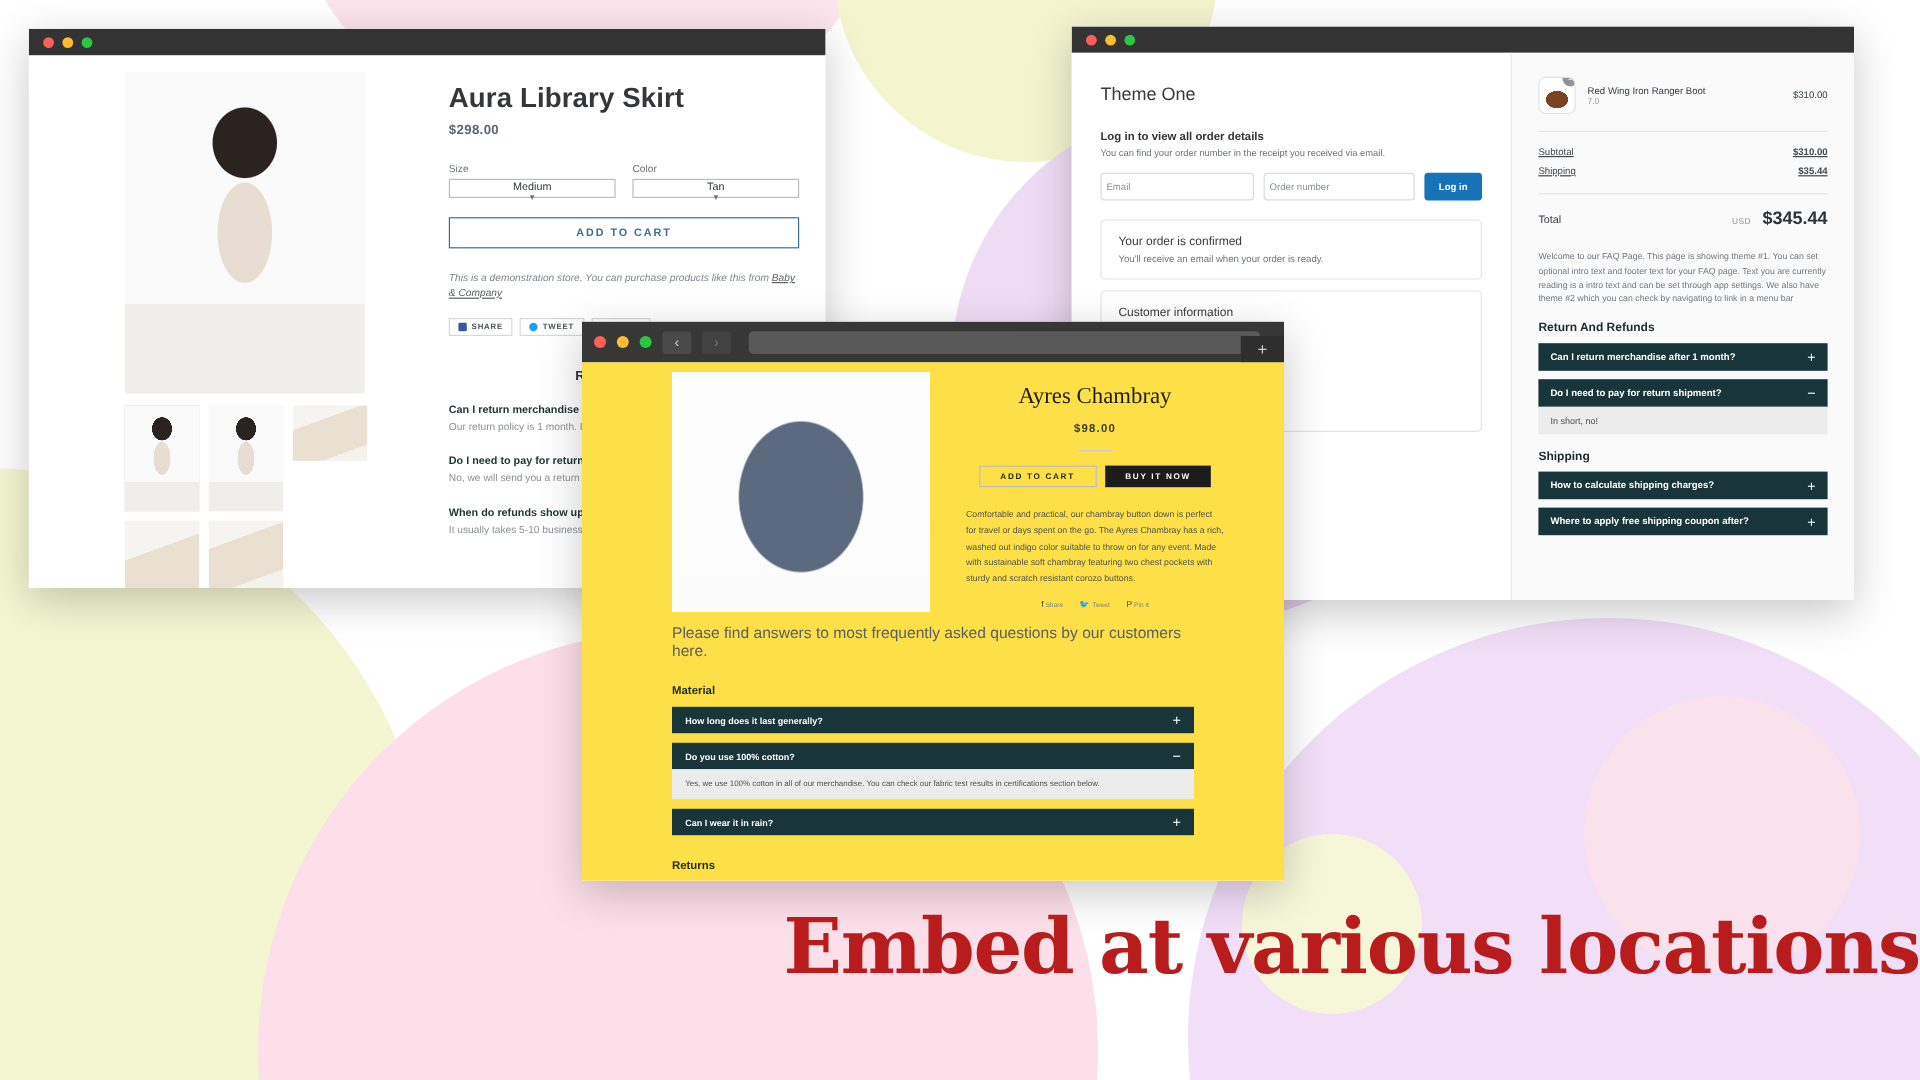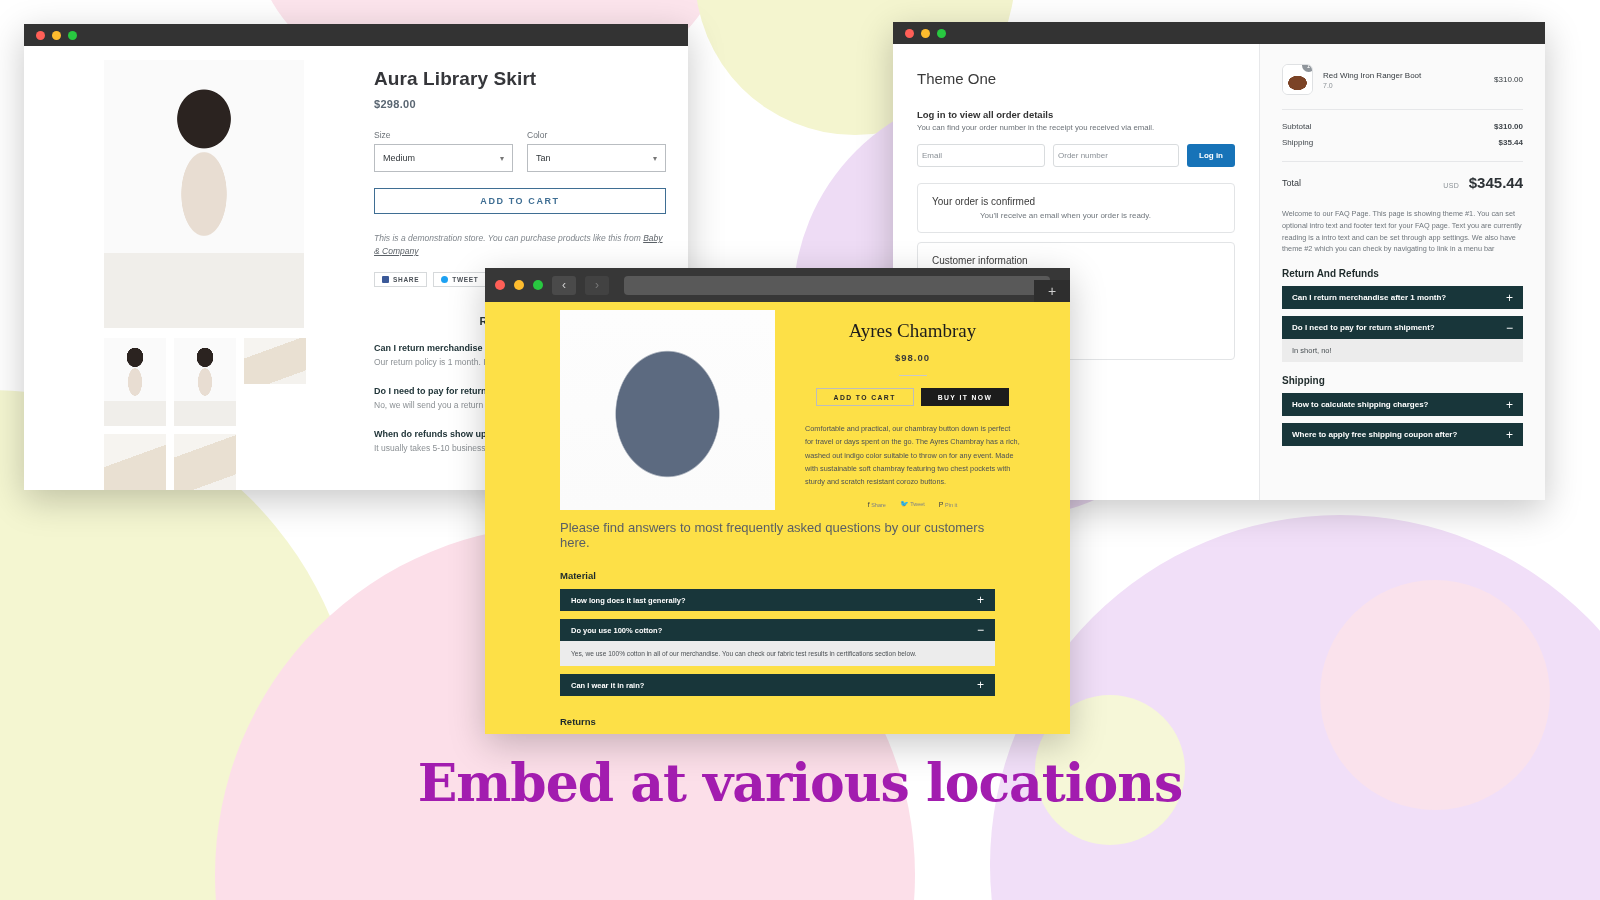--- a/index.html
+++ b/index.html
@@ -37,28 +37,28 @@
   .pd-hero { width: 200px; height: 268px; border:0; position:relative; overflow:hidden; background:#f3f3f1; }
   .pd-thumbs { display:flex; gap:8px; margin-top: 10px; align-items:flex-start; flex-wrap: wrap; width: 270px; }
   .thumb { width: 62px; background:#f1f1ef; position:relative; overflow:hidden; }
   .thumb.t1 { height: 88px; outline:1px solid #cfcfcf; outline-offset:-1px; }
   .thumb.t2 { height: 88px; }
   .thumb.t3 { height: 46px; margin-top:0; }
   .thumb.t4 { height: 88px; }
   .thumb.t5 { height: 56px; }
 
   .pd-right { flex:1; padding: 22px 22px 0 10px; }
-  .pd-title { font-size: 19px; font-weight: 700; color:#35363a; letter-spacing:.1px; }
+  .pd-title { font-size: 23px; font-weight: 700; color:#35363a; letter-spacing:.1px; }
   .pd-price { font-size: 11px; font-weight: 700; color:#5a6672; margin-top: 8px; letter-spacing:.3px; }
   .pd-selects { display:flex; gap: 14px; margin-top: 20px; }
   .field { flex:1; }
   .field-label { font-size: 8.5px; color:#6b7177; margin-bottom: 4px; }
   .select-box {
-    border:1px solid #b9bdc1; height: 28px; display:flex; align-items:center;
-    justify-content:space-between; padding: 0 8px; font-size: 9px; color:#32373b; background:#fff;
+    border:1px solid #b9bdc1; height: 16px; display:flex; align-items:center;
+    justify-content:space-between; padding: 0 8px; font-size: 9px; color:#32373b; background:#fff;flex-direction:column;
   }
   .chev { font-size: 8px; color:#777; }
   .atc-btn {
     margin-top: 16px; border:1px solid #3f6e93; height: 26px; display:flex;
     align-items:center; justify-content:center; color:#3f6e93; font-size: 9px;
     letter-spacing: 1.6px; font-weight:600; background:#fff;
   }
   .demo-note { margin-top: 18px; font-size: 8.5px; font-style: italic; color:#7f858b; line-height: 1.55; }
   .demo-note a { color:#5b6167; }
   .social-row { display:flex; gap:6px; margin-top: 14px; }
@@ -78,36 +78,36 @@
   .ord-main { flex: 1; padding: 26px 24px 0 24px; background:#fff; }
   .ord-title { font-size: 15px; color:#3a3a3a; font-weight: 400; }
   .ord-sub { font-size: 9.5px; color:#333; font-weight:600; margin-top: 22px; }
   .ord-sub2 { font-size: 7.8px; color:#6c7278; margin-top: 3px; }
   .ord-form { display:flex; gap: 8px; margin-top: 12px; align-items:stretch; }
   .ord-input { border:1px solid #d9dcde; border-radius:3px; height: 23px; font-size:8px; color:#8a9096; display:flex; align-items:center; padding: 0 4px; background:#fff; }
   .ord-input.e { width: 128px; } .ord-input.o { width: 126px; }
   .ord-login { background:#1773b8; color:#fff; border-radius:3px; height:23px; min-width:48px; display:flex; align-items:center; justify-content:center; font-size:8px; font-weight:700; }
   .ord-card { border:1px solid #e2e4e6; border-radius:4px; margin-top: 16px; padding: 12px 14px; }
   .ord-card-title { font-size: 10px; color:#3b3b3b; }
-  .ord-card-sub { font-size: 8px; color:#6f767c; margin-top: 4px; margin-left: 48px; }
+  .ord-card-sub { font-size: 8px; color:#6f767c; margin-top: 4px; }
   .ord-card2 { border:1px solid #e2e4e6; border-radius:4px; margin-top: 9px; padding: 12px 14px; height: 118px; position:relative; }
   .two-col { display:flex; gap: 24px; margin-top: 10px; }
   .col-h { font-size:7.5px; color:#4b5156; margin-bottom:5px; }
   .bar { height: 7px; background:#e4e6e7; border-radius:3px; margin-bottom:4px; }
   .contact-link { color:#1773b8; font-size:8px; margin-top: 10px; display:inline-block; }
 
   .ord-side { width: 308px; background:#fafafa; border-left:1px solid #e7e8ea; padding: 20px 22px 0 22px; }
   .li-row { display:flex; align-items:center; gap: 10px; }
   .li-thumb { width: 31px; height:31px; border:1px solid #dfe1e3; border-radius:6px; background:#fff; position:relative; overflow:hidden; }
   .li-badge { position:absolute; top:-6px; left:19px; width: 13px; height:13px; border-radius:50%; background:#8f959b; color:#fff; font-size:7px; display:flex; align-items:center; justify-content:center; }
   .li-name { font-size: 8px; color:#343a3f; }
   .li-var { font-size: 7px; color:#8b9196; margin-top:2px; }
   .li-price { margin-left:auto; font-size: 8px; color:#343a3f; }
   .sep { height:1px; background:#e6e7e9; margin: 14px 0 12px; }
-  .tot-row { display:flex; font-size: 8px; color:#41474c; margin-bottom: 7px; }
+  .tot-row { display:flex; font-size: 8px; color:#41474c; margin-bottom: 7px; text-decoration: underline; }
   .tot-row .v { margin-left:auto; font-weight:600; }
   .grand { display:flex; align-items:center; }
   .grand .l { font-size: 9px; color:#34393e; }
   .grand .r { margin-left:auto; }
   .grand .cur { font-size: 7px; color:#8b9196; margin-right: 5px; letter-spacing:.4px; }
   .grand .amt { font-size: 15px; font-weight:700; color:#2d3236; }
 
   .faq-intro { font-size: 7.3px; color:#6f767c; line-height: 1.62; margin-top: 16px; }
   .faq-group-title { font-size: 10px; font-weight:700; color:#1f2b2b; margin: 13px 0 7px; }
   .acc { background:#18363a; color:#fff; height: 23px; display:flex; align-items:center; padding: 0 10px; font-size: 8px; font-weight:700; margin-bottom: 7px; }
@@ -137,23 +137,23 @@
   .ay-social span.ic { font-size: 7px; color:#3c4045; }
   .ay-faq { padding: 10px 75px 0 75px; }
   .ay-faq-intro { font-size: 13px; color:#5a5f64; }
   .ay-group { font-size: 9.5px; font-weight:700; color:#1f2b2b; margin: 20px 0 8px; }
   .ay-acc { background:#18363a; color:#fff; height: 22px; display:flex; align-items:center; padding: 0 11px; font-size: 7.5px; font-weight:700; margin-bottom: 8px; }
   .ay-acc .pm { margin-left:auto; font-size: 12px; font-weight: 400; }
   .ay-acc-body { background:#ececec; color:#4c5155; font-size: 6.6px; padding: 9px 11px; margin: -8px 0 8px; }
 
   
   #headline {
-    position:absolute; left:0; right:0; top: 752px; text-align:center; z-index: 6;
-    font-family: "DejaVu Serif", serif; font-weight: 700; font-size: 52px;
-    color: #a21caf; letter-spacing: -1px;
+    position:absolute; left:0; right:0; top: 752px; text-align:right; z-index: 6;
+    font-family: "DejaVu Serif", serif; font-weight: 700; font-size: 64px;
+    color: #b91c1c; letter-spacing: -1px;
   }
 
   
   .ph-model { position:absolute; inset:0;
     background:
       radial-gradient(ellipse 22% 18% at 50% 22%, #2b2320 0 60%, transparent 62%),
       radial-gradient(ellipse 16% 22% at 50% 50%, #e8ddd2 0 70%, transparent 72%),
       linear-gradient(#fafafa 0 72%, #f0eeea 72% 100%);
   }
   .ph-skirt { position:absolute; inset:0;

